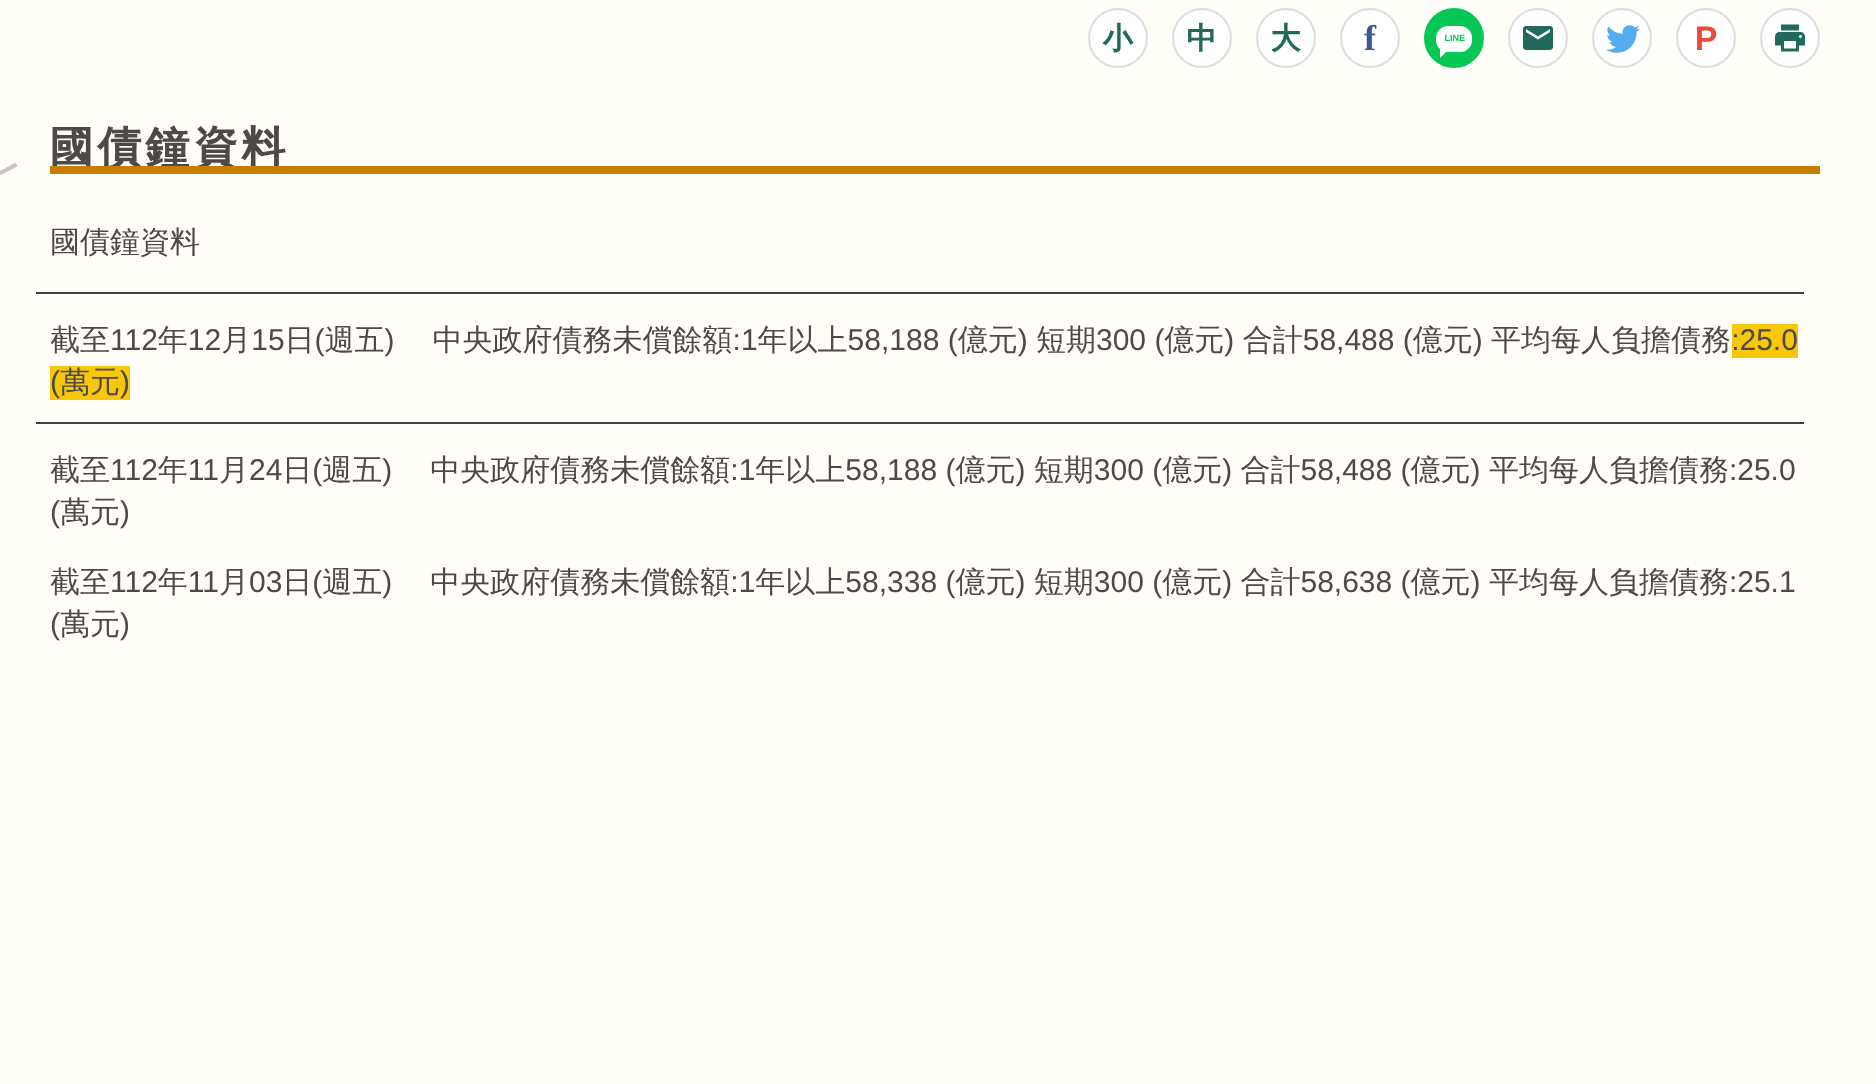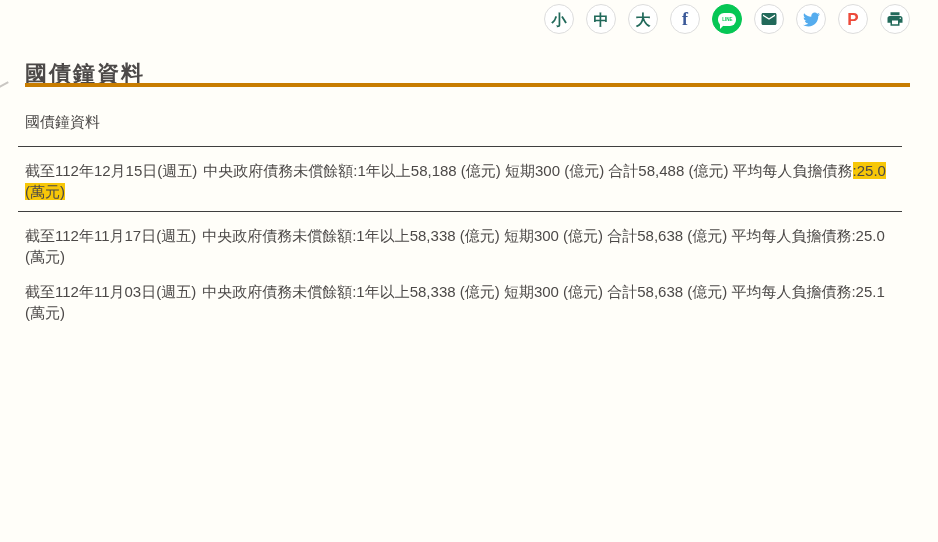--- a/index.html
+++ b/index.html
@@ -40,21 +40,21 @@
     position:absolute; left:25px; top:44px; font-size:22px; font-weight:bold;
     color:var(--text); letter-spacing:2px;
   }
   .title-rule{position:absolute; left:25px; top:83px; width:885px; height:4px; background:var(--accent-rule);}
   .edge-artifact{position:absolute; left:-3px; top:84px; width:12px; height:2px; background:#c9c6c2; transform:rotate(-28deg);}
   
   .content{position:absolute; left:18px; top:112px; width:884px;}
   .section-title{padding-left:7px; font-size:15px; color:var(--text); line-height:20px; margin:0 0 14px 0;}
   .divider{border:0; border-top:1px solid #3f3f3f; margin:4px 0; height:0;}
   .record{padding:9px 0 5px 7px; font-size:15px; line-height:21px; color:var(--text);}
-  .record .date{margin-right:6px;}
+  .record .date{margin-right:19px;}
   .record .hl.highlighted{background:var(--highlight);}
 </style>
 </head>
 <body>
 
 <div class="toolbar">
   <button class="circle-btn">
     <span class="font-label">小</span>
   </button>
   <button class="circle-btn">
@@ -96,19 +96,19 @@
 <div class="edge-artifact"></div>
 
 <div class="content">
   <p class="section-title">國債鐘資料</p>
   <div class="divider"></div>
   <div id="records">
   <div class="record"><span class="date">截至112年12月15日(週五)</span><span class="body">中央政府債務未償餘額:1年以上58,188 (億元) 短期300 (億元) 合計58,488 (億元) 平均每人負擔債務</span><span class="hl highlighted">:25.0 (萬元)</span></div>
 
 <div class="divider"></div>
 
+  <div class="record"><span class="date">截至112年11月24日(週五)</span><span class="body">中央政府債務未償餘額:1年以上58,188 (億元) 短期300 (億元) 合計58,488 (億元) 平均每人負擔債務</span><span class="hl">:25.0 (萬元)</span></div>
 
-  <div class="record"><span class="date">截至112年11月17日(週五)</span><span class="body">中央政府債務未償餘額:1年以上58,338 (億元) 短期300 (億元) 合計58,638 (億元) 平均每人負擔債務</span><span class="hl">:25.0 (萬元)</span></div>
 
 
   <div class="record"><span class="date">截至112年11月03日(週五)</span><span class="body">中央政府債務未償餘額:1年以上58,338 (億元) 短期300 (億元) 合計58,638 (億元) 平均每人負擔債務</span><span class="hl">:25.1 (萬元)</span></div>
 </div>
 </div>
 
 </body></html>

